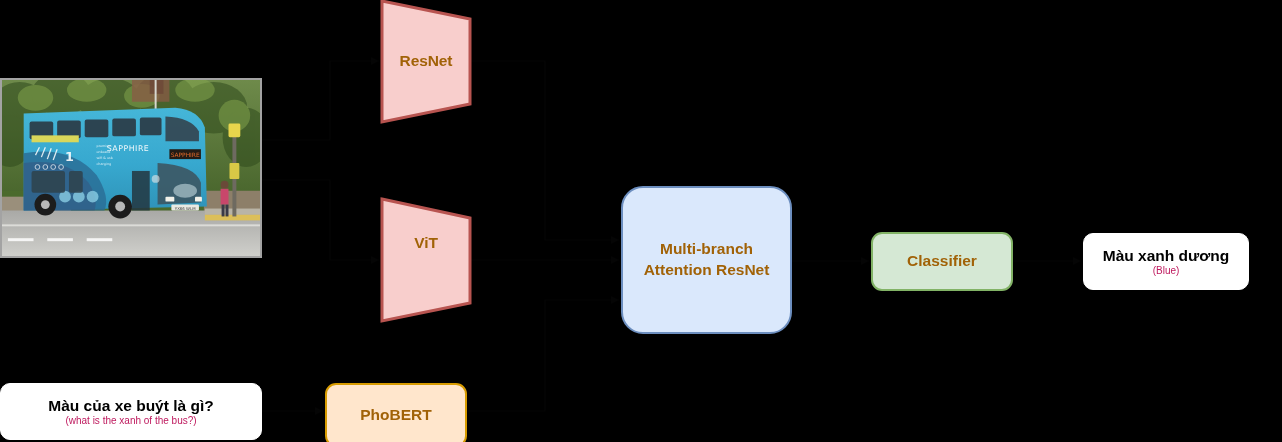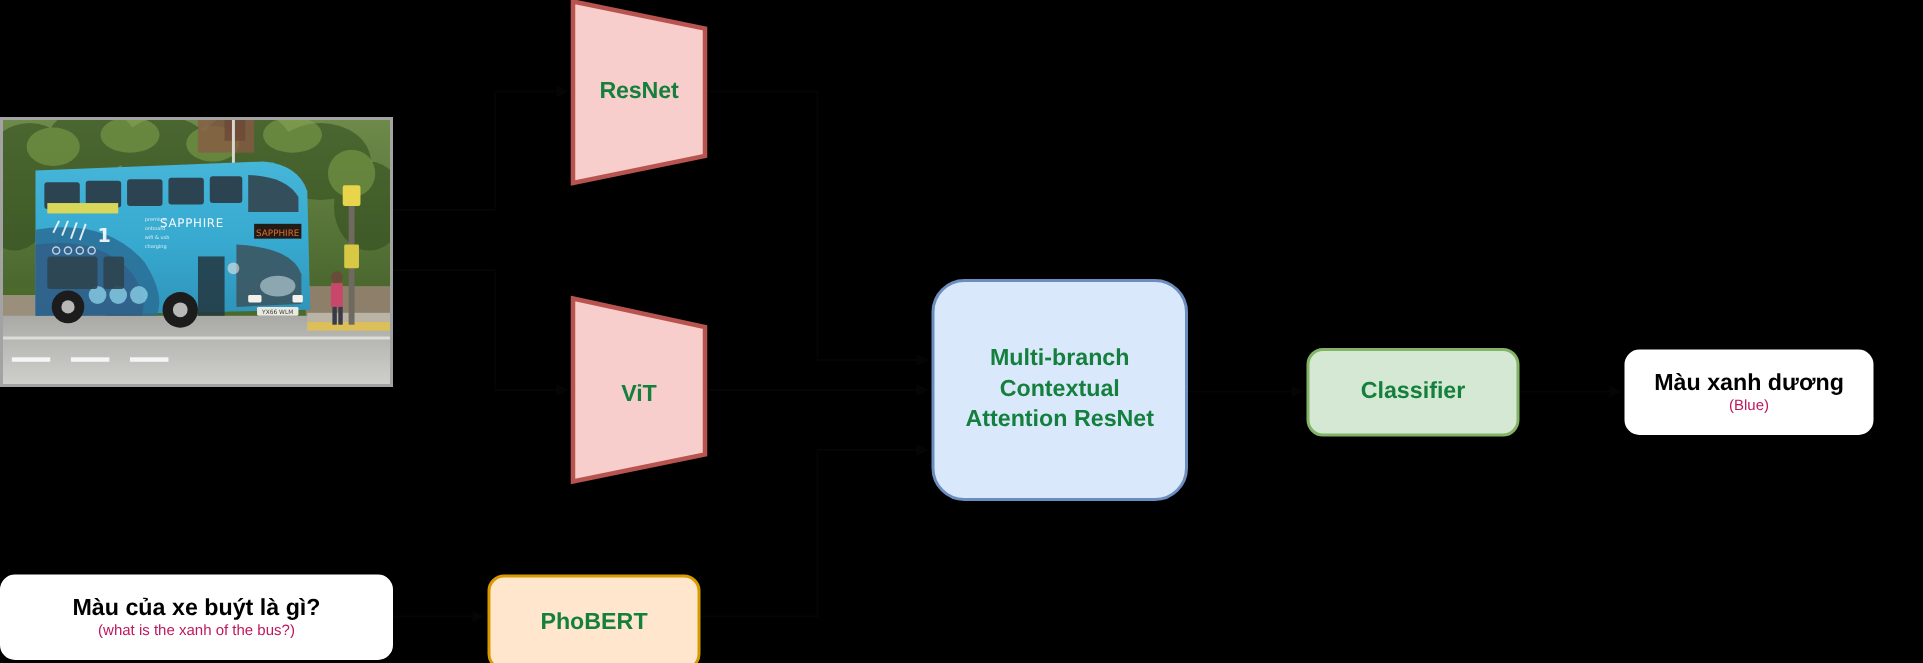--- a/index.html
+++ b/index.html
@@ -20,21 +20,21 @@
     position: absolute;
     inset: 0;
     width: 1282px;
     height: 442px;
     background: #000000;
   }
 
   
   .node-label {
     font-family: "Liberation Sans", sans-serif;
-    color: #15803d;
+    color: #a16207;
     text-align: center;
     line-height: 1.18;
   }
 
   
   #bus-image {
     position: absolute;
     left: 0px;
     top: 78px;
     width: 262px;
@@ -56,21 +56,21 @@
     position: absolute;
     left: 0;
     width: 92px;
     font-size: 15.5px;
     font-weight: bold;
     letter-spacing: -0.1px;
   }
   #resnet-node { left: 380px; top: 0px; height: 123px; }
   #resnet-node .node-label { top: 52px; }
   #vit-node { left: 380px; top: 198px; height: 124px; }
-  #vit-node .node-label { top: 56px; }
+  #vit-node .node-label { top: 36px; }
 
   
   .rect-node {
     position: absolute;
     box-sizing: border-box;
     display: flex;
     align-items: center;
     justify-content: center;
   }
 
@@ -331,21 +331,20 @@
     <div class="node-label">ViT</div>
   </div>
 
   <div id="phobert-node" class="rect-node">
     <div class="node-label">PhoBERT</div>
   </div>
 
   <div id="fusion-node" class="rect-node">
     <div class="node-label">
       <div>Multi-branch</div>
-      <div>Contextual</div>
       <div>Attention ResNet</div>
     </div>
   </div>
 
   <div id="classifier-node" class="rect-node">
     <div class="node-label">Classifier</div>
   </div>
 
   <div id="question-node" class="bubble-node">
     <div class="bubble-primary">Màu của xe buýt là gì?</div>

